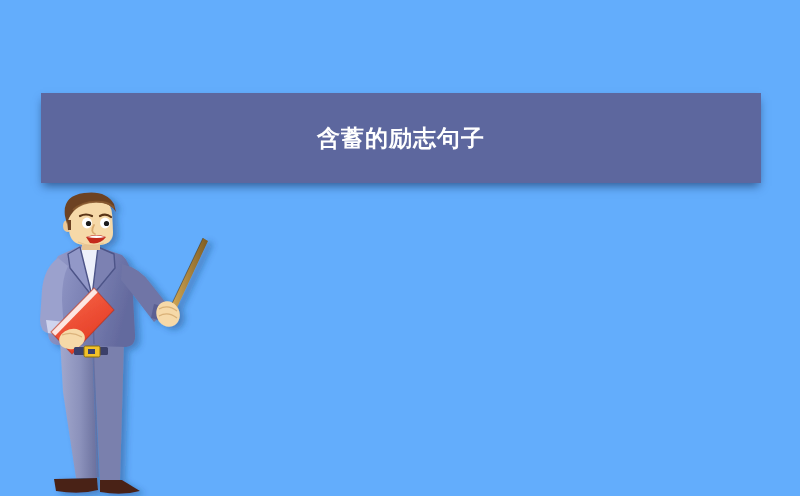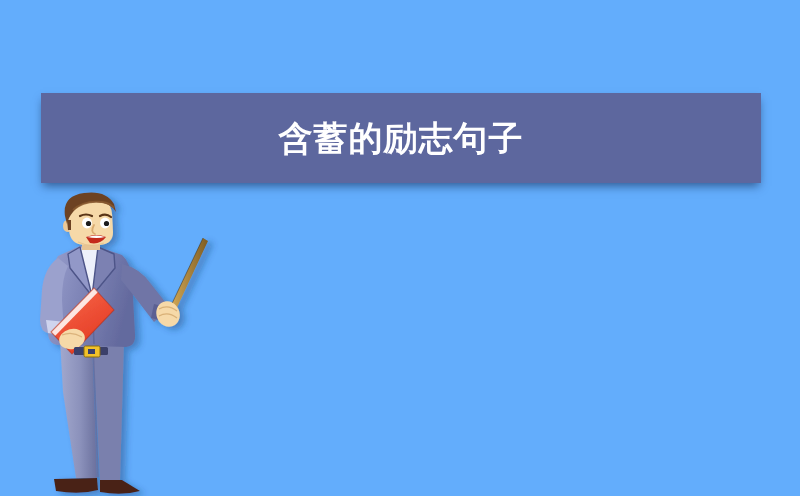--- a/index.html
+++ b/index.html
@@ -32,21 +32,21 @@
     background: #5d679e;
     display: flex;
     align-items: center;
     justify-content: center;
     box-shadow: 0 5px 9px -2px rgba(10, 25, 60, 0.55);
   }
 
   #title-text {
     color: #ffffff;
     font-family: "DejaVu Sans", "Liberation Sans", sans-serif;
-    font-size: 34px;
+    font-size: 23px;
     font-weight: bold;
     letter-spacing: 1px;
     line-height: 1;
     text-align: center;
     white-space: nowrap;
   }
 
   
   #illustration {
     position: absolute;

